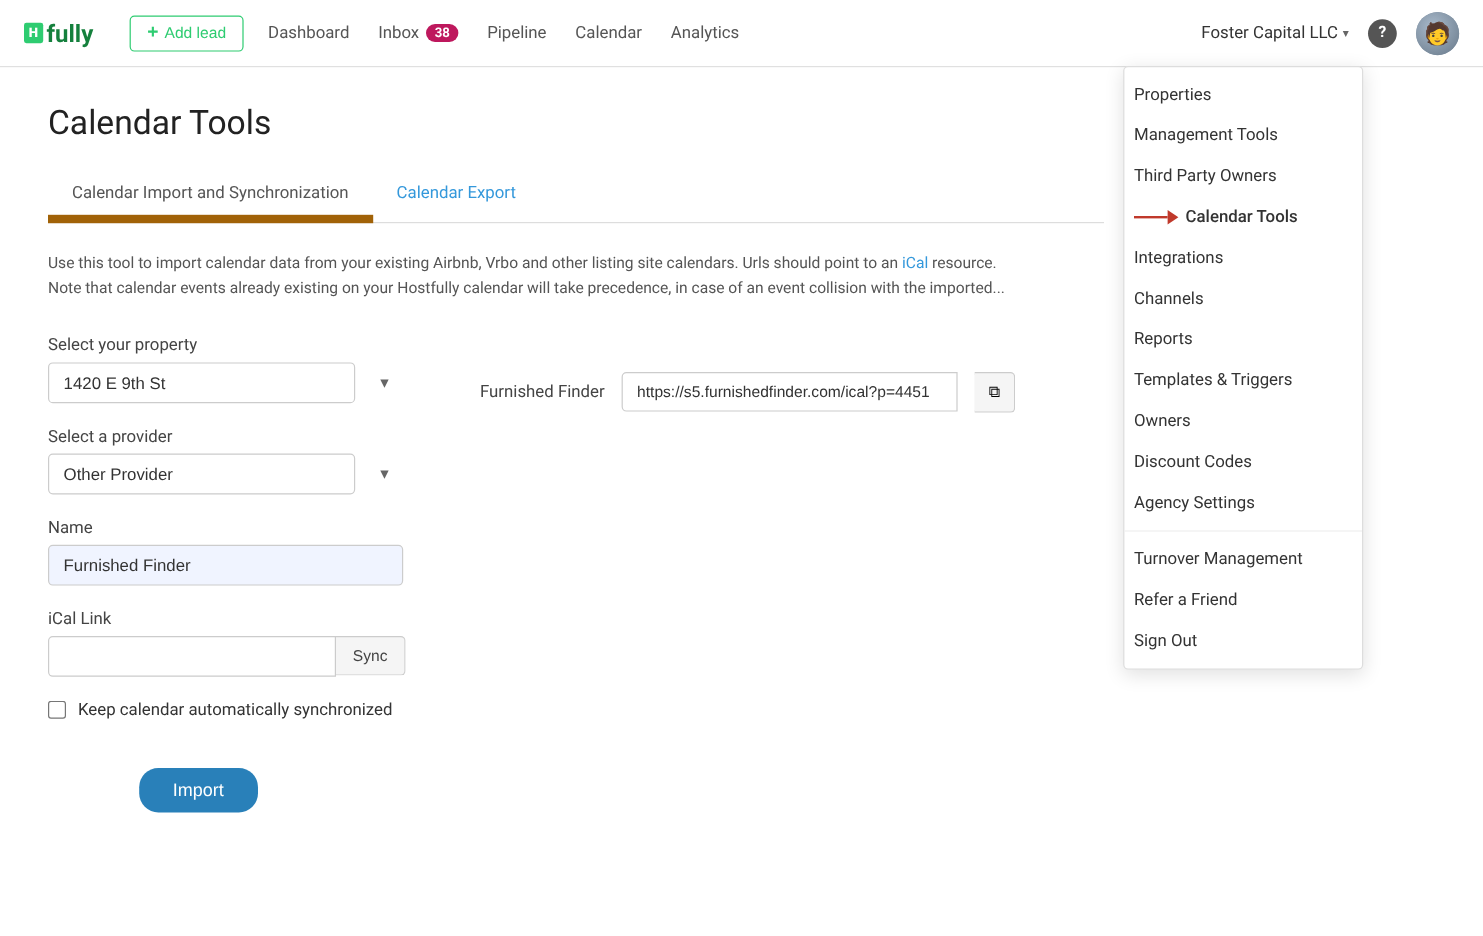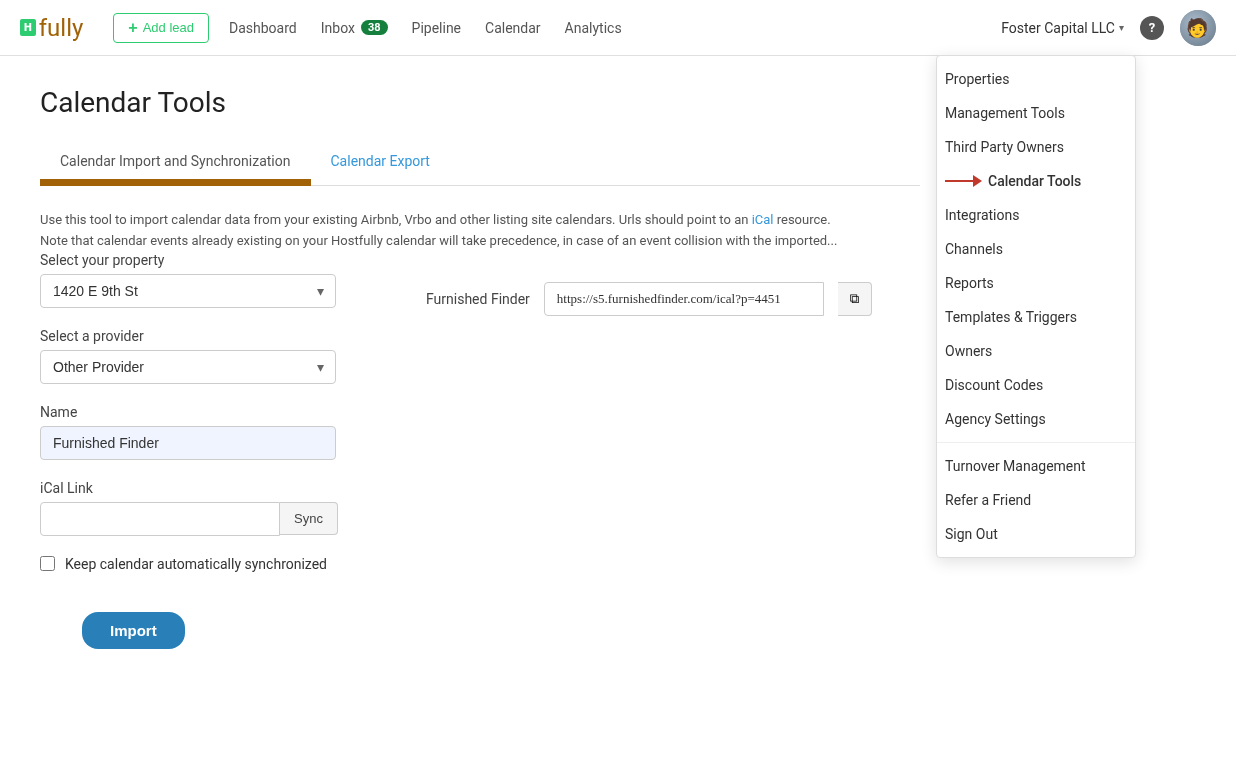--- a/index.html
+++ b/index.html
@@ -42,21 +42,21 @@
       cursor: pointer;
     }
 
     .inbox-badge {
       display: inline-flex;
       align-items: center;
       gap: 6px;
       justify-content: center;
     }
     .badge {
-      background: #15803d;
+      background: #be185d;
       color: #fff;
       border-radius: 10px;
       padding: 1px 7px;
       font-size: 11px;
       font-weight: bold;
     }
 
     .nav-right { display: flex; align-items: center; gap: 16px; margin-left: auto; }
     .company-name {
       display: flex;
@@ -149,42 +149,43 @@
     }
     .tab.link-style {
       color: #3498db;
       border-bottom: 2px solid transparent;
     }
 
     .description {
       font-size: 13px;
       color: #555;
       line-height: 1.6;
+      margin-bottom: 28px;
       max-width: 820px;
     }
     .description a { color: #3498db; text-decoration: none; }
 
     
     .form-section {
       display: flex;
-      gap: 86px;
+      gap: 60px;
     }
     .form-left { flex: 0 0 300px; }
     .form-right { flex: 1; }
 
     .form-group { margin-bottom: 20px; }
     .form-label {
       display: block;
       font-size: 14px;
       color: #444;
       margin-bottom: 6px;
     }
 
     .form-select {
-      width: 296px;
+      width: 256px;
       padding: 8px 12px;
       border: 1px solid #ccc;
       border-radius: 4px;
       font-size: 14px;
       color: #333;
       background: #fff;
       appearance: none;
       cursor: pointer;
     }
     .select-wrapper {
@@ -240,29 +241,29 @@
     }
     .checkbox-row input[type=checkbox] {
       width: 15px;
       height: 15px;
       cursor: pointer;
     }
 
     .import-btn {
       display: block;
       margin-top: 40px;
-      margin-left: 42px;
+      margin-left: 76px;
       padding: 10px 28px;
       background: #2980b9;
       color: #fff;
       border: none;
       border-radius: 16px;
       font-size: 15px;
       cursor: pointer;
-      font-weight: 700;
+      font-weight: 400;
     }
 
     
     .furnished-row {
       display: flex;
       align-items: center;
       gap: 14px;
       margin-top: 30px;
     }
     .furnished-label { font-size: 14px; color: #444; white-space: nowrap; }
@@ -284,21 +285,21 @@
       cursor: pointer;
     }
   </style>
 </head>
 <body>
 
 <nav class="navbar">
   <div class="navbar-logo">
     <span style="display:inline-flex;align-items:center;gap:2px;">
       <span style="display:inline-block;background:#2ecc71;color:#fff;font-size:11px;padding:2px 4px;border-radius:2px;font-weight:900;margin-right:1px;">H</span>
-        <span style="font-size:24px;font-weight:400;color:#a16207;">fully</span>
+        <span style="font-size:20px;font-weight:700;color:#15803d;">fully</span>
     </span>
   </div>
 
   <button class="add-lead-btn">
     <span class="plus">+</span>
     <span>Add lead</span>
   </button>
 
   <div class="nav-links">
     <a class="nav-link">Dashboard</a>
@@ -400,21 +401,21 @@
       <div class="checkbox-row">
         <input type="checkbox" id="keep-synced" style="">
         <label for="keep-synced">Keep calendar automatically synchronized</label>
       </div>
 
     </div>
 
     <div class="form-right">
       <div class="furnished-row">
         <span class="furnished-label">Furnished Finder</span>
-        <input type="text" class="furnished-input" value="https://s5.furnishedfinder.com/ical?p=4451" style="border-radius: 4px 0px 0px 4px; font-family: Liberation Serif, serif;">
+        <input type="text" class="furnished-input" value="https://s5.furnishedfinder.com/ical?p=4451" style="border-radius: 4px 0px 0px 4px;">
         <button class="furnished-copy-btn">
           <span>⧉</span>
         </button>
       </div>
     </div>
   </div>
 
   <button class="import-btn">Import</button>
 </div>
 

